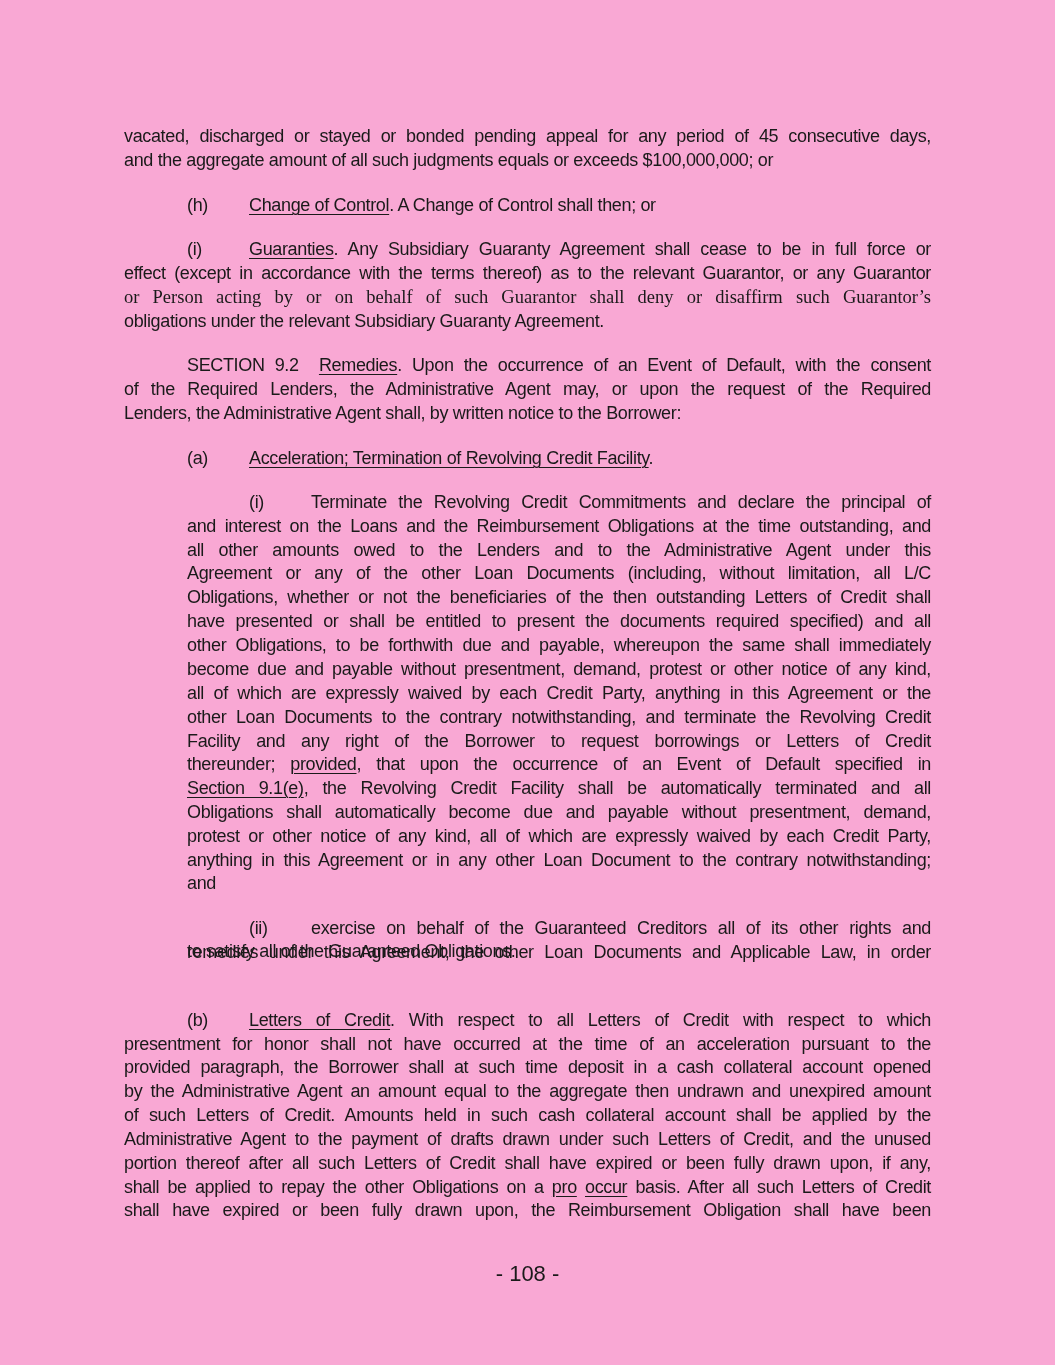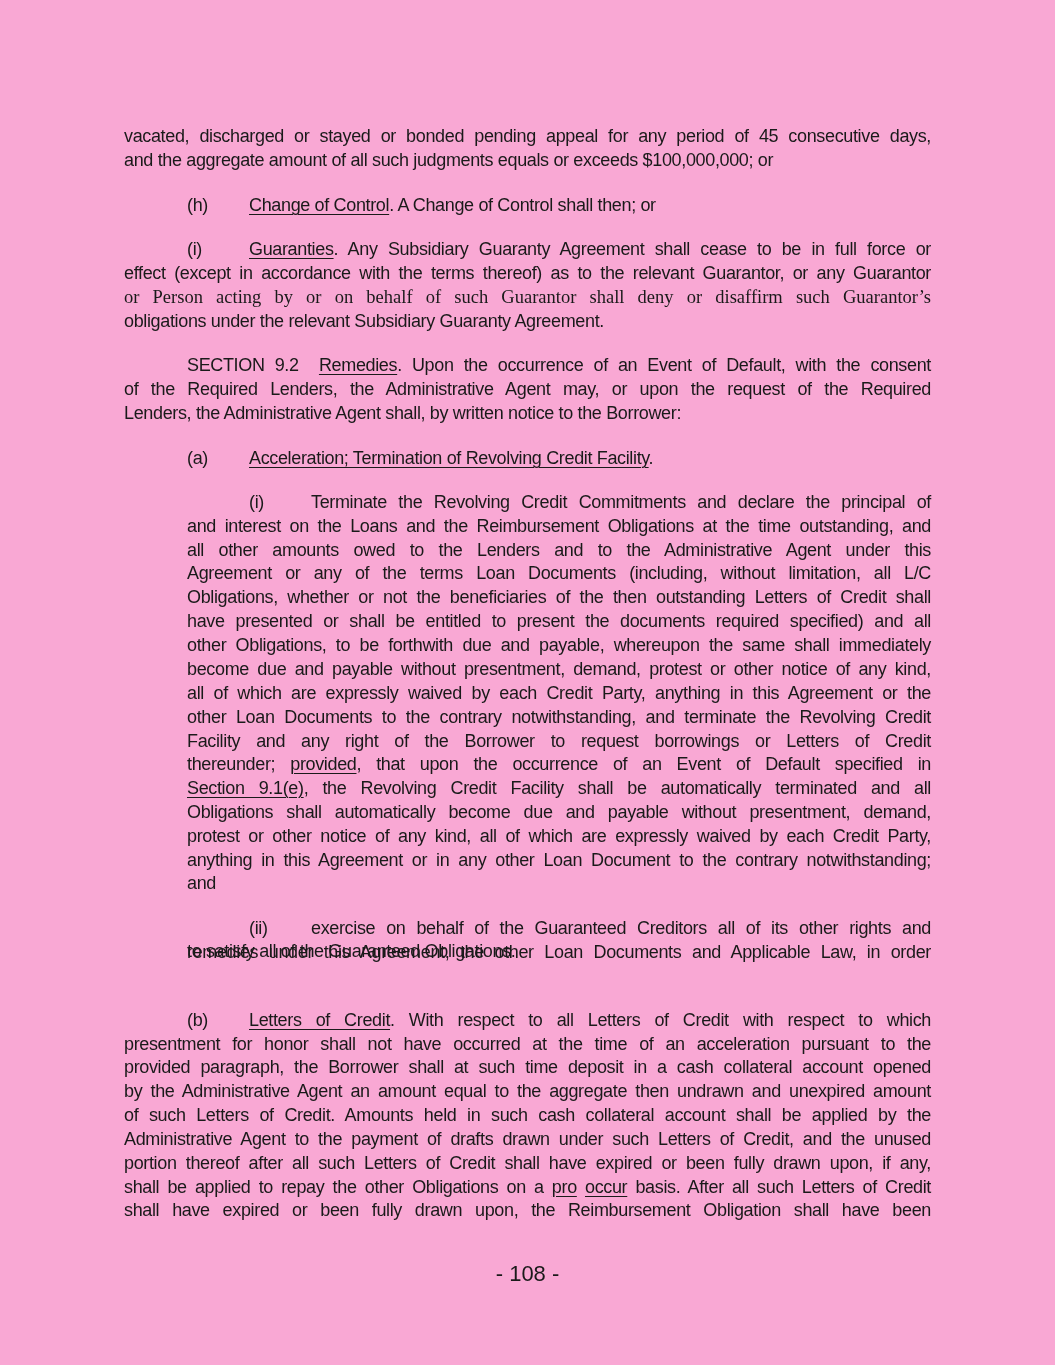--- a/index.html
+++ b/index.html
@@ -48,21 +48,21 @@
 
   <div class="line ind" style="top:353px"><span>SECTION 9.2</span>&nbsp;&nbsp;<span class="u">Remedies</span><span>.  Upon the occurrence of an Event of Default, with the consent</span></div>
   <div class="line full" style="top:377px">of the Required Lenders, the Administrative Agent may, or upon the request of the Required</div>
   <div class="line full last" style="top:401px">Lenders, the Administrative Agent shall, by written notice to the Borrower:</div>
 
   <div class="line ind last" style="top:446px"><span class="lbl">(a)</span><span class="u">Acceleration; Termination of Revolving Credit Facility</span><span>.</span></div>
 
   <div class="line" style="top:490px; left:249px; width:682px;"><span class="lbl">(i)</span><span>Terminate the Revolving Credit Commitments and declare the principal of</span></div>
   <div class="line ind" style="top:514px">and interest on the Loans and the Reimbursement Obligations at the time outstanding, and</div>
   <div class="line ind" style="top:538px">all other amounts owed to the Lenders and to the Administrative Agent under this</div>
-  <div class="line ind" style="top:561px">Agreement or any of the terms Loan Documents (including, without limitation, all L/C</div>
+  <div class="line ind" style="top:561px">Agreement or any of the other Loan Documents (including, without limitation, all L/C</div>
   <div class="line ind" style="top:585px">Obligations, whether or not the beneficiaries of the then outstanding Letters of Credit shall</div>
   <div class="line ind" style="top:609px">have presented or shall be entitled to present the documents required specified) and all</div>
   <div class="line ind" style="top:633px">other Obligations, to be forthwith due and payable, whereupon the same shall immediately</div>
   <div class="line ind" style="top:657px">become due and payable without presentment, demand, protest or other notice of any kind,</div>
   <div class="line ind" style="top:681px">all of which are expressly waived by each Credit Party, anything in this Agreement or the</div>
   <div class="line ind" style="top:705px">other Loan Documents to the contrary notwithstanding, and terminate the Revolving Credit</div>
   <div class="line ind" style="top:729px">Facility and any right of the Borrower to request borrowings or Letters of Credit</div>
   <div class="line ind" style="top:752px"><span>thereunder; </span><span class="u">provided</span><span>, that upon the occurrence of an Event of Default specified in</span></div>
   <div class="line ind" style="top:776px"><span class="u">Section 9.1(e)</span><span>, the Revolving Credit Facility shall be automatically terminated and all</span></div>
   <div class="line ind" style="top:800px">Obligations shall automatically become due and payable without presentment, demand,</div>

